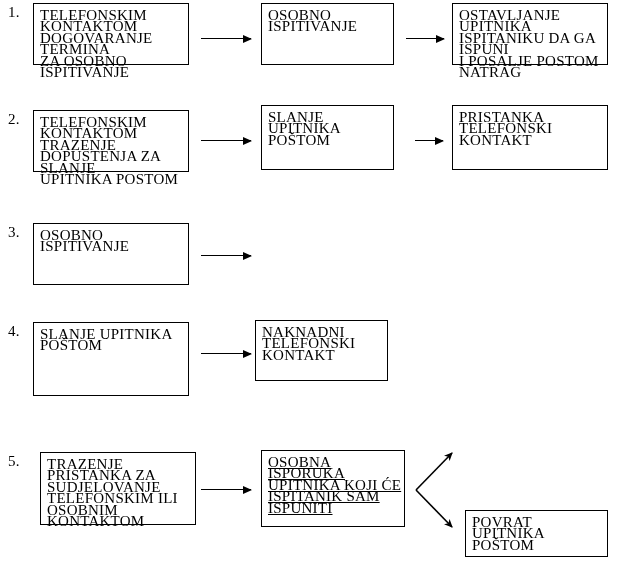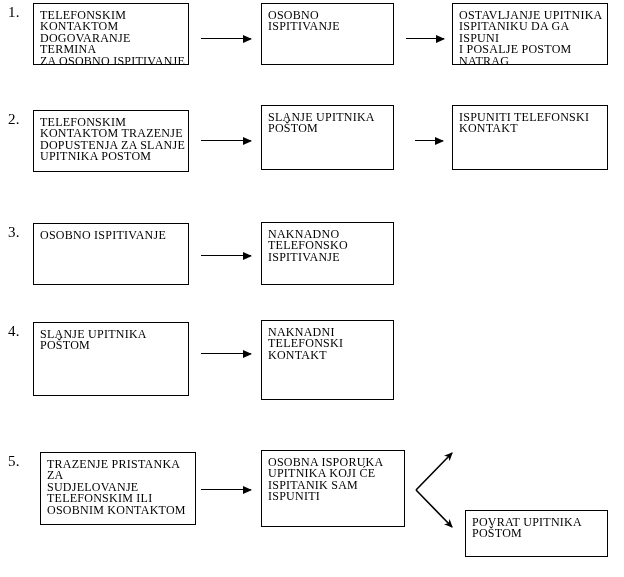--- a/index.html
+++ b/index.html
@@ -25,21 +25,21 @@
   }
   .node-box {
     position: absolute;
     box-sizing: border-box;
     border: 1.3px solid #000000;
     background: #ffffff;
     padding: 6px 0 0 6px;
   }
   .node-text {
     font-family: "Liberation Serif", "DejaVu Serif", serif;
-    font-size: 12px;
+    font-size: 15px;
     line-height: 11.4px;
     color: #000000;
     white-space: pre-line;
     letter-spacing: 0.25px;
     text-align: left;
   }
   .arrow-h {
     position: absolute;
     height: 0;
     border-top: 1.6px solid #000000;
@@ -102,53 +102,48 @@
       <div class="node-text">TELEFONSKIM
 KONTAKTOM  TRAZENJE
 DOPUSTENJA ZA SLANJE
 UPITNIKA POSTOM</div>
     </div>
     <div class="node-box" style="left: 261px; top: 105px; width: 133px; height: 65px;">
       <div class="node-text">SLANJE UPITNIKA
 POŠTOM</div>
     </div>
     <div class="node-box" style="left: 452px; top: 105px; width: 156px; height: 65px;">
-      <div class="node-text">ISPUNITI TELEFONSKI
+      <div class="node-text">PRISTANKA TELEFONSKI
 KONTAKT</div>
     </div>
     <div class="arrow-h" style="left: 201px; top: 140px; width: 50px;"></div>
     <div class="arrow-h" style="left: 415px; top: 140px; width: 28px;"></div>
     <div class="row-number" style="left: 8px; top: 225px;">3.</div>
     <div class="node-box" style="left: 33px; top: 223px; width: 156px; height: 62px;">
       <div class="node-text">OSOBNO ISPITIVANJE</div>
     </div>
-    <div class="node-box" style="left: 261px; top: 222px; width: 133px; height: 63px;">
-      <div class="node-text">NAKNADNO
-TELEFONSKO
-ISPITIVANJE</div>
-    </div>
     <div class="arrow-h" style="left: 201px; top: 255px; width: 50px;"></div>
     <div class="row-number" style="left: 8px; top: 324px;">4.</div>
     <div class="node-box" style="left: 33px; top: 322px; width: 156px; height: 74px;">
       <div class="node-text">SLANJE UPITNIKA
 POŠTOM</div>
     </div>
-    <div class="node-box" style="left: 261px; top: 320px; width: 133px; height: 80px;">
+    <div class="node-box" style="left: 255px; top: 320px; width: 133px; height: 61px;">
       <div class="node-text">NAKNADNI
 TELEFONSKI KONTAKT</div>
     </div>
     <div class="arrow-h" style="left: 201px; top: 353px; width: 50px;"></div>
     <div class="row-number" style="left: 8px; top: 454px;">5.</div>
     <div class="node-box" style="left: 40px; top: 452px; width: 156px; height: 73px;">
       <div class="node-text">TRAZENJE PRISTANKA ZA
 SUDJELOVANJE
 TELEFONSKIM ILI
 OSOBNIM KONTAKTOM</div>
     </div>
-    <div class="node-box" style="left: 261px; top: 450px; width: 144px; height: 77px;">
+    <div class="node-box" style="left: 261px; top: 450px; width: 144px; height: 77px; text-decoration: underline;">
       <div class="node-text">OSOBNA ISPORUKA
 UPITNIKA KOJI ĆE
 ISPITANIK SAM
 ISPUNITI</div>
     </div>
     <div class="node-box" style="left: 465px; top: 510px; width: 143px; height: 47px;">
       <div class="node-text">POVRAT UPITNIKA
 POŠTOM</div>
     </div>
     <div class="arrow-h" style="left: 201px; top: 489px; width: 50px;"></div>

